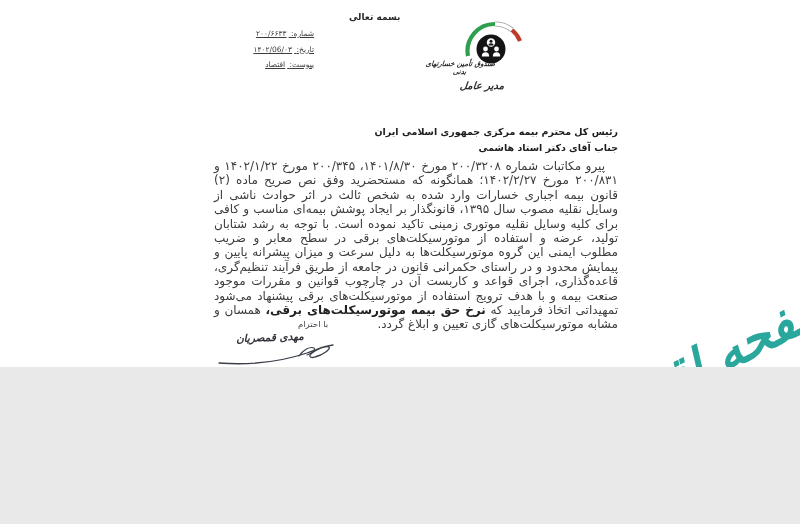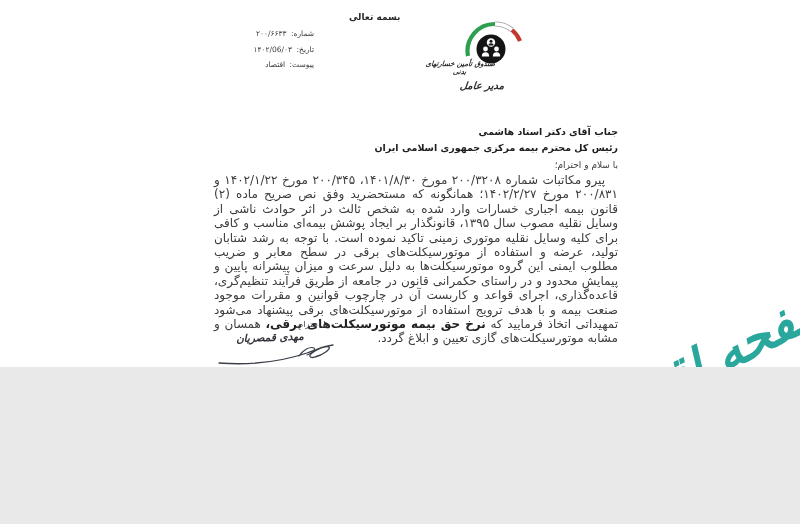--- a/index.html
+++ b/index.html
@@ -17,21 +17,21 @@
   
   .bismillah {
     position:absolute; left:349px; top:12px;
     font-size:9px; font-weight:bold; color:#2a2a2a;
   }
 
   
   .meta {
     position:absolute; left:218px; top:26px; width:96px;
     direction:rtl; text-align:right;
-    font-size:7.5px; color:#3d3d3d; line-height:15.5px;
+    font-size:7.5px; color:#3d3d3d; line-height:15.5px;text-decoration:underline;
   }
   .meta .val { margin-right:2px; }
 
   
   .logo-wrap { position:absolute; left:465px; top:20px; width:62px; height:50px; }
   .org-name {
     position:absolute; left:424px; top:60px; width:72px;
     text-align:center; direction:rtl;
     font-size:7px; font-weight:bold; font-style:italic;
     color:#2e2e2e; transform:skewX(-6deg);
@@ -141,26 +141,25 @@
       <circle cx="20.5" cy="29" r="2.4" fill="#ffffff"></circle>
       <path d="M16.8,36.5 a3.7,4.2 0 0 1 7.4,0 z" fill="#ffffff"></path>
       <circle cx="31.5" cy="29" r="2.4" fill="#ffffff"></circle>
       <path d="M27.8,36.5 a3.7,4.2 0 0 1 7.4,0 z" fill="#ffffff"></path>
     </svg>
   </div>
   <div class="org-name">صندوق تأمین خسارتهای بدنی</div>
   <div class="signer-role">مدیر عامل</div>
 
   <div class="recipient">
+    <div>رئیس کل محترم بیمه مرکزی جمهوری اسلامی ایران</div>
     <div>جناب آقای دکتر استاد هاشمی</div>
-    <div>رئیس کل محترم بیمه مرکزی جمهوری اسلامی ایران</div>
   </div>
 
   <div class="body-block">
-    <div class="salutation">با سلام و احترام؛</div>
     <p class="paragraph"><span>پیرو مکاتبات شماره ۲۰۰/۳۲۰۸ مورخ ۱۴۰۱/۸/۳۰، ۲۰۰/۳۴۵ مورخ ۱۴۰۲/۱/۲۲ و ۲۰۰/۸۳۱ مورخ ۱۴۰۲/۲/۲۷؛ همانگونه که مستحضرید وفق نص صریح ماده (۲) قانون بیمه اجباری خسارات وارد شده به شخص ثالث در اثر حوادث ناشی از وسایل نقلیه مصوب سال ۱۳۹۵، قانونگذار بر ایجاد پوشش بیمه‌ای مناسب و کافی برای کلیه وسایل نقلیه موتوری زمینی تاکید نموده است. با توجه به رشد شتابان تولید، عرضه و استفاده از موتورسیکلت‌های برقی در سطح معابر و ضریب مطلوب ایمنی این گروه موتورسیکلت‌ها به دلیل سرعت و میزان پیشرانه پایین و پیمایش محدود و در راستای حکمرانی قانون در جامعه از طریق فرآیند تنظیم‌گری، قاعده‌گذاری، اجرای قواعد و کاربست آن در چارچوب قوانین و مقررات موجود صنعت بیمه و با هدف ترویج استفاده از موتورسیکلت‌های برقی پیشنهاد می‌شود تمهیداتی اتخاذ فرمایید که </span><span class="bold">نرخ حق بیمه موتورسیکلت‌های برقی،</span><span> همسان و مشابه موتورسیکلت‌های گازی تعیین و ابلاغ گردد.</span></p>
   </div>
 
   <div class="closing">با احترام</div>
   <div class="signer-name">مهدی قمصریان</div>
   <svg class="signature-svg" width="140" height="32" viewBox="0 0 140 32">
     <path d="M4,27 C30,29 62,27 92,17 C103,13 112,9 114,11 C116,13 108,19 100,21 C95,22.5 93,20 97,17 C102,13 110,10 118,9" fill="none" stroke="#3a3f4a" stroke-width="1.3" stroke-linecap="round"></path>
     <path d="M84,20 C88,14 95,10 99,12 C101,13.5 97,17 92,19" fill="none" stroke="#3a3f4a" stroke-width="1.1" stroke-linecap="round"></path>
   </svg>
 

